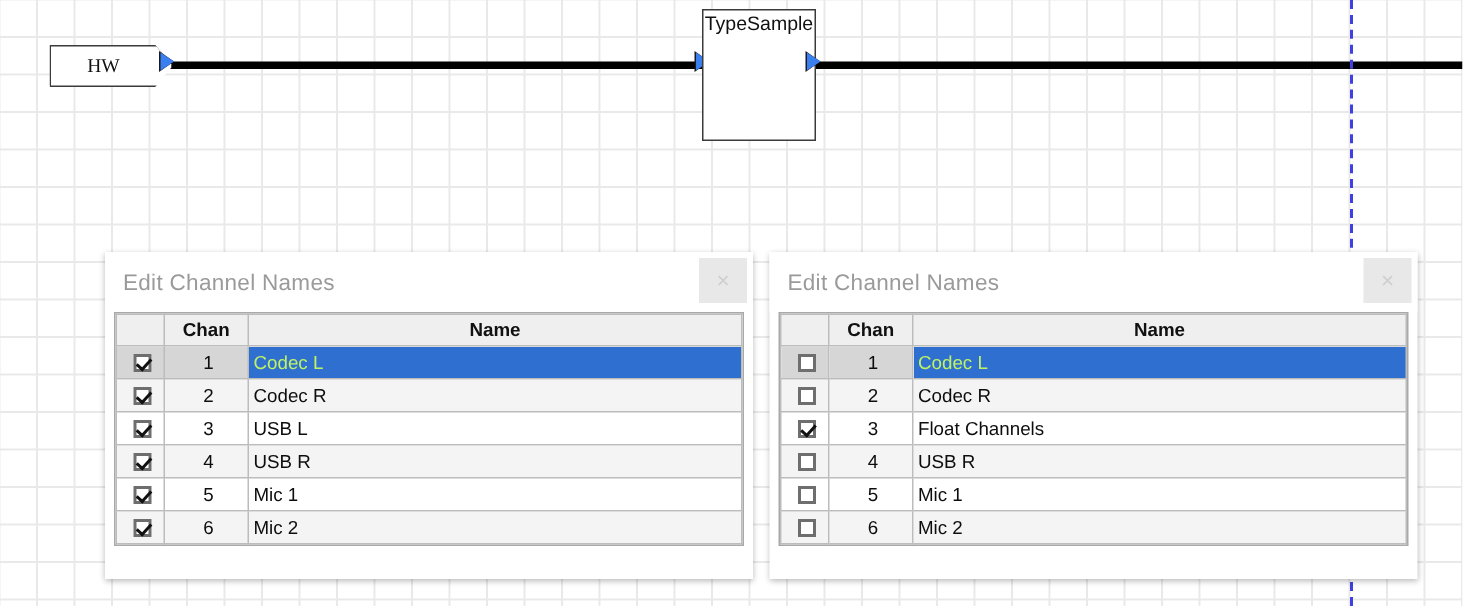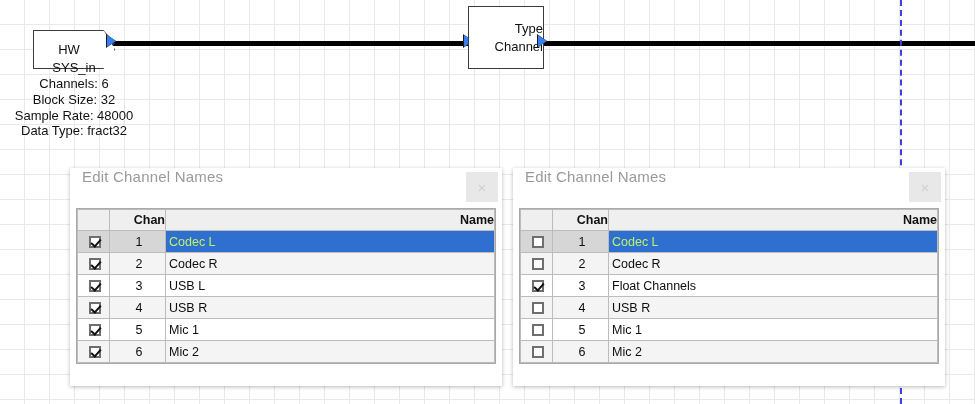--- a/index.html
+++ b/index.html
@@ -36,47 +36,47 @@
     position: absolute;
     width: 0; height: 0;
     border-top: 7px solid transparent;
     border-bottom: 7px solid transparent;
     border-left: 10px solid #1a1a1a;
   }
 
   .hw-block {
     position: absolute;
     left: 33px; top: 30px;
-    width: 82px; height: 39px;
+    width: 82px; height: 28px;
     background: #ffffff;
     border: 1px solid #3b3b3b;
     box-sizing: border-box;
     clip-path: polygon(0 0, 86% 0, 100% 50%, 86% 100%, 0 100%);
-    display: flex; align-items: center; justify-content: center;
+    display: flex; align-items: center; justify-content: center; font-family: Liberation Serif, serif;
   }
   .hw-block-shadow {
     position: absolute;
     left: 33px; top: 30px;
     width: 82px; height: 27px;
     background: #3b3b3b;
     clip-path: polygon(0 0, 86% 0, 100% 50%, 86% 100%, 0 100%);
   }
   .hw-label {
     font-size: 13px; color: #111; position: relative; left: -5px;
   }
 
   .tc-block {
     position: absolute;
     left: 468px; top: 6px;
-    width: 76px; height: 63px;
+    width: 76px; height: 88px;
     background: #ffffff;
     border: 1px solid #3b3b3b;
     box-sizing: border-box;
-    display: flex; flex-direction: column;
-    align-items: flex-end; justify-content: center;
+    display: flex; 
+    align-items: flex-start; justify-content: center;
     font-size: 13px; color: #111; line-height: 1.35;
   }
 
   .block-caption {
     position: absolute;
     text-align: center;
     font-size: 13px;
     color: #111;
     line-height: 1.22;
     white-space: pre;
@@ -96,21 +96,21 @@
     background: #ffffff;
     box-shadow: 0 1px 4px rgba(0,0,0,0.28);
     box-sizing: border-box;
   }
   #dialog-left  { left: 70px;  top: 168px; width: 432px; height: 218px; }
   #dialog-right { left: 513px; top: 168px; width: 432px; height: 218px; }
 
   .dlg-titlebar {
     position: relative;
     height: 40px;
-    display: flex; align-items: flex-start;
+    display: flex; align-items: center;
     background: #ffffff;
   }
   .dlg-title {
     margin-left: 12px;
     font-size: 15px;
     color: #9a9a9a;
     letter-spacing: 0.2px;
   }
   .dlg-close {
     position: absolute;
@@ -138,21 +138,20 @@
     color: #0d0d0d;
   }
   table.chan-table th {
     background: #efefef;
     border: 1px solid #bcbcbc;
     height: 20px;
     font-weight: bold;
     font-size: 12.5px;
     color: #111;
     padding: 0;
-    text-align: right;
   }
   table.chan-table td {
     border: 1px solid #bcbcbc;
     height: 21px;
     padding: 0 0 0 3px;
     background: #ffffff;
     white-space: nowrap;
     overflow: hidden;
   }
   .col-check { width: 32px; }
@@ -195,31 +194,26 @@
 
   <div class="wire" style="left:111px; top:41px; width:358px;"></div>
   <div class="wire" style="left:543px; top:41px; width:432px;"></div>
 
   <div class="hw-block-shadow"></div>
   <div class="hw-block">
     <span class="hw-label">HW</span>
   </div>
   <div class="port-outline" style="left:106px; top:34px;"></div>
   <div class="port" style="left:107px; top:35px;"></div>
-  <div class="block-caption" id="hw-caption">SYS_in
-Channels: 6
-Block Size: 32
-Sample Rate: 48000
-Data Type: fract32</div>
 
   <div class="port-outline" style="left:463px; top:34px;"></div>
   <div class="port" style="left:464px; top:35px;"></div>
   <div class="tc-block">
     <span>Type</span>
-    <span>Channel</span>
+    <span>Sample</span>
   </div>
   <div class="port-outline" style="left:537px; top:34px;"></div>
   <div class="port" style="left:538px; top:35px;"></div>
 
   <div class="cursor-line"></div>
 
   <div class="dialog" id="dialog-left">
     <div class="dlg-titlebar">
       <span class="dlg-title">Edit Channel Names</span>
       <div class="dlg-close">×</div>

